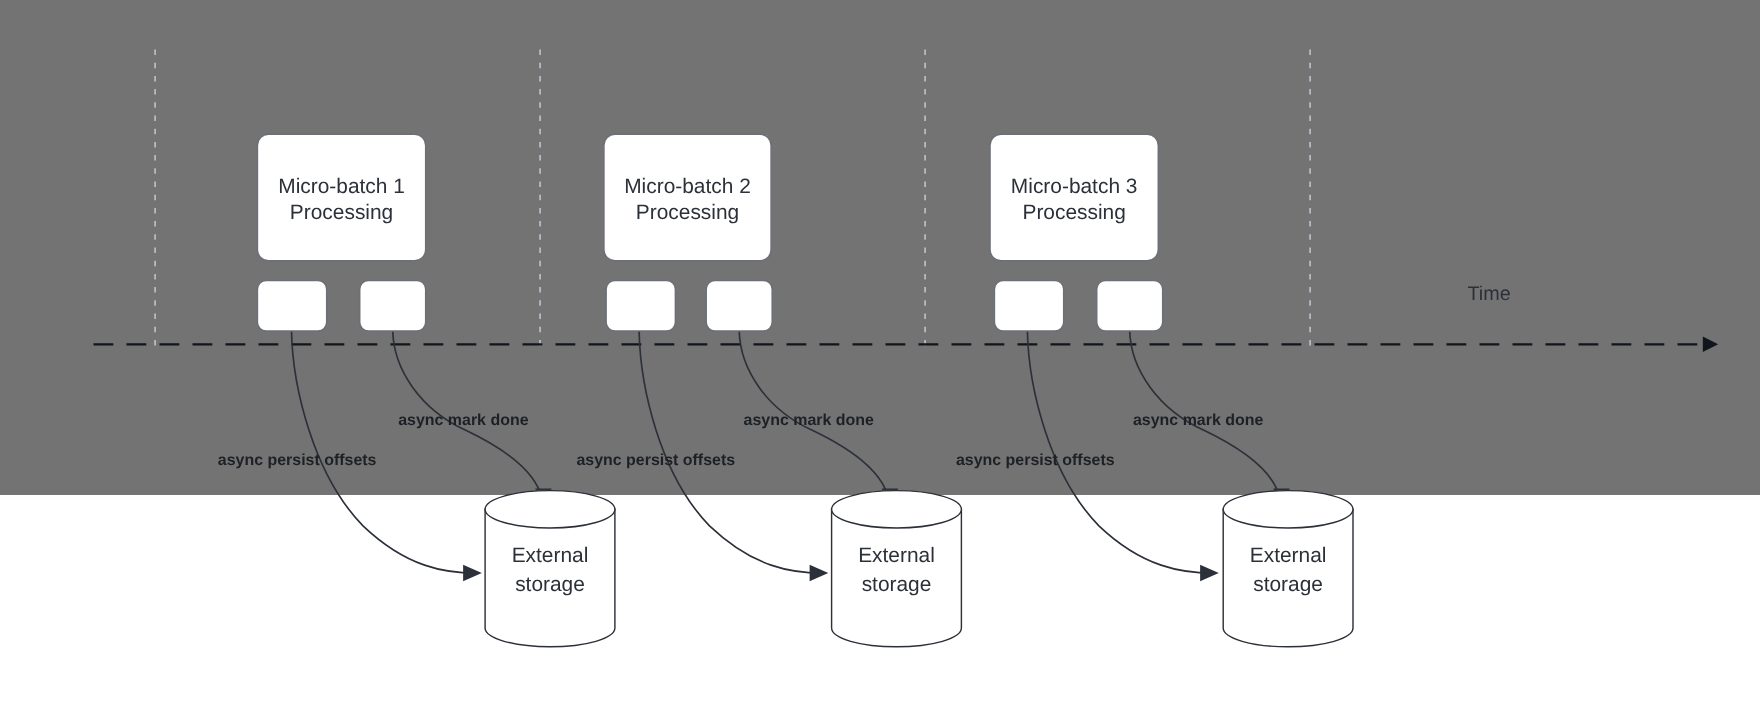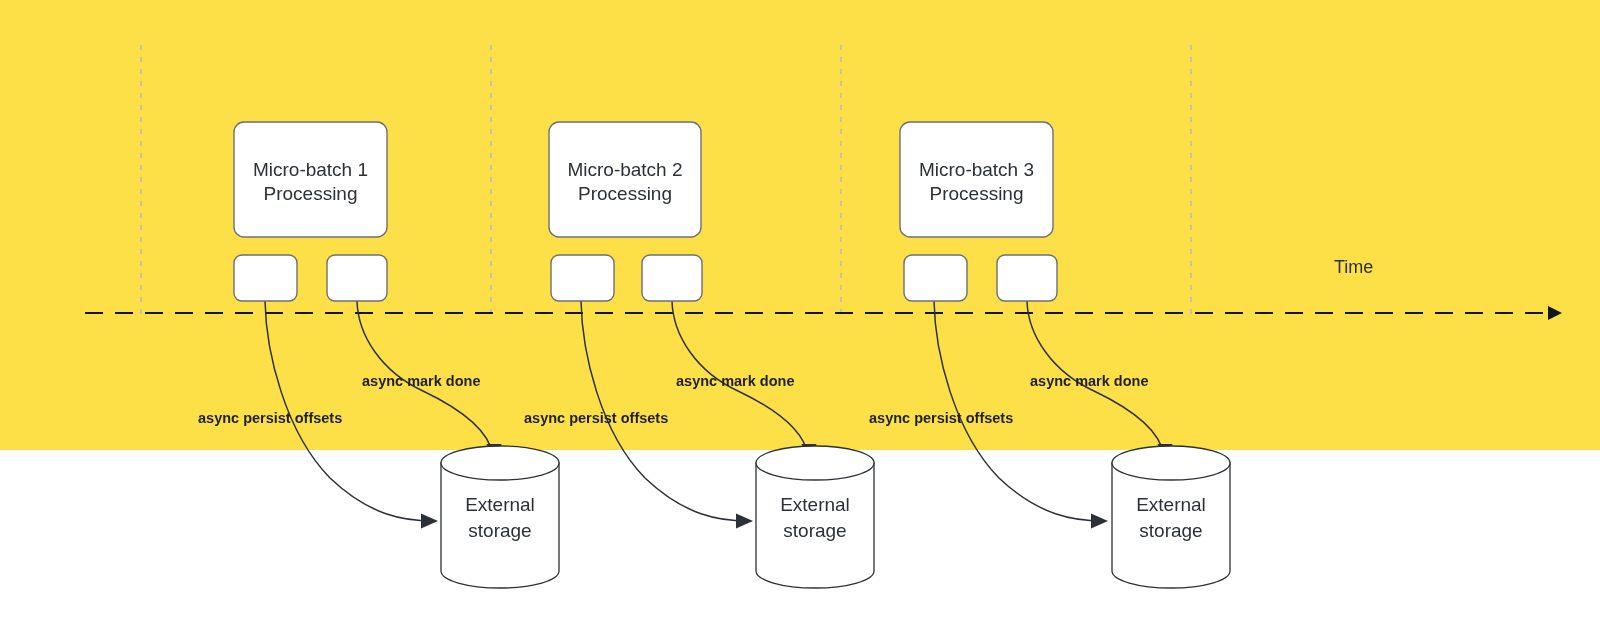--- a/index.html
+++ b/index.html
@@ -10,21 +10,21 @@
   body {
     width: 1600px;
     height: 642px;
     font-family: "Liberation Sans", sans-serif;
     overflow: hidden;
   }
   #diagram-root {
     position: relative;
     width: 1600px;
     height: 450px;
-    background: #fde047;
+    background: #737373;
   }
   svg.layer {
     position: absolute;
     top: 0;
     left: 0;
     width: 1600px;
     height: 642px;
     overflow: visible;
   }
   .node-text {

